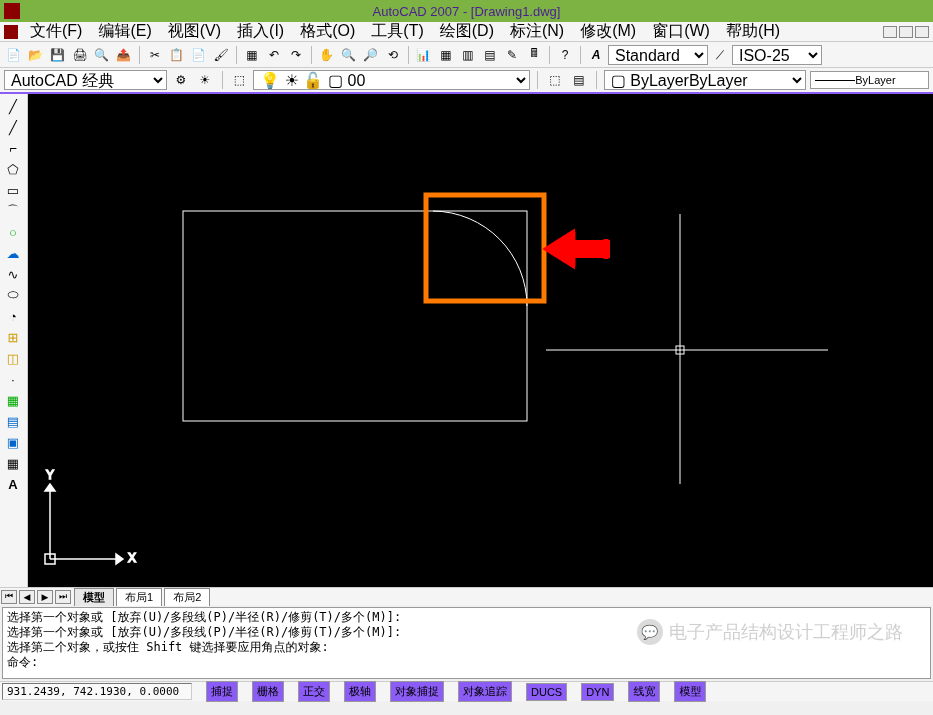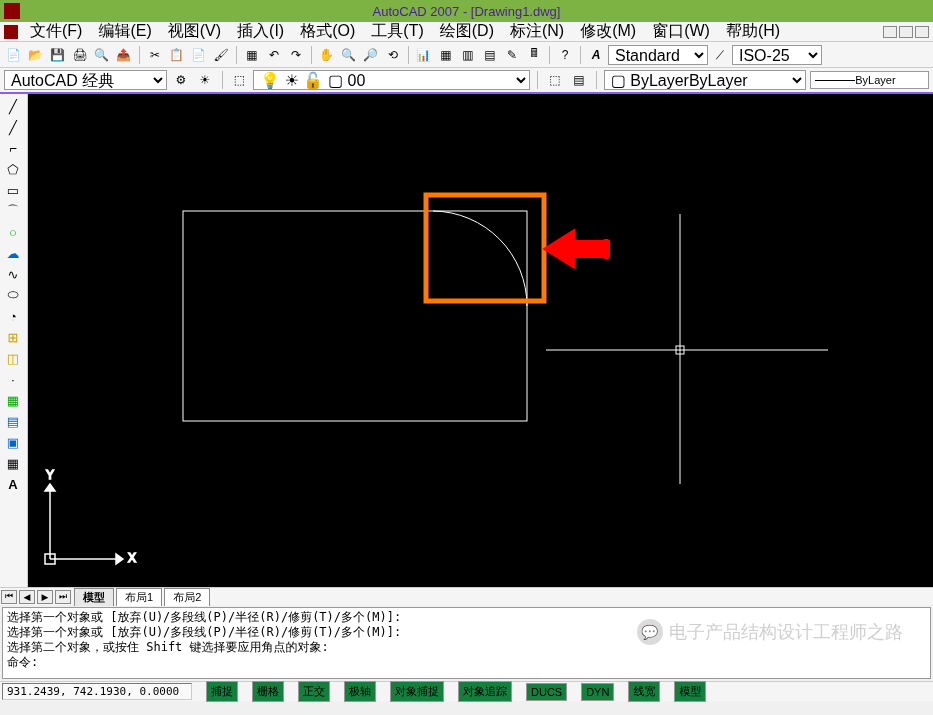--- a/index.html
+++ b/index.html
@@ -29,21 +29,21 @@
 .tabs-row { background: #f5f5f5; height: 18px; display: flex; align-items: center; border-top: 1px solid #ccc; font-size: 11px; }
 .tabs-row .nav-btn { width: 16px; height: 14px; border: 1px solid #888; background: #eee; margin: 0 1px; cursor: pointer; display: inline-flex; align-items: center; justify-content: center; font-size: 9px; }
 .tabs-row .tab { padding: 1px 8px; border: 1px solid #888; border-bottom: none; background: #fff; margin-left: 2px; cursor: pointer; }
 .tabs-row .tab.active { background: #e8e8e8; font-weight: bold; }
 
 .cmd-area { background: #fff; border: 1px solid #999; height: 72px; margin: 2px; padding: 2px 4px; font-family: "SimSun", monospace; font-size: 12px; overflow: hidden; line-height: 15px; }
 .cmd-area .cmd-line { white-space: nowrap; }
 
 .statusbar { background: #f5f5f5; height: 20px; display: flex; align-items: center; border-top: 1px solid #ccc; font-size: 11px; padding: 0 2px; gap: 14px; }
 .statusbar .coord { width: 190px; border: 1px inset #ccc; padding: 1px 4px; font-family: monospace; background: #f9f9f9; }
-.statusbar .stat-btn { border: 1px solid #999; padding: 2px 4px; background: #15803d; cursor: pointer; }
+.statusbar .stat-btn { border: 1px solid #999; padding: 2px 4px; background: #8b5cf6; cursor: pointer; }
 
 .watermark { position: absolute; bottom: 70px; right: 30px; color: #bbb; font-size: 18px; pointer-events: none; display: flex; align-items: center; gap: 6px; opacity: 0.7; }
 .watermark .wm-icon { width: 26px; height: 26px; border-radius: 50%; background: #ccc; display: inline-flex; align-items: center; justify-content: center; font-size: 14px; color: #666; }
 
 .lineweight { width: 120px; height: 18px; border: 1px solid #999; background: #fff; display: inline-flex; align-items: center; padding: 0 4px; font-size: 11px; }
 </style>
 </head>
 <body>
 
 <div class="titlebar">

